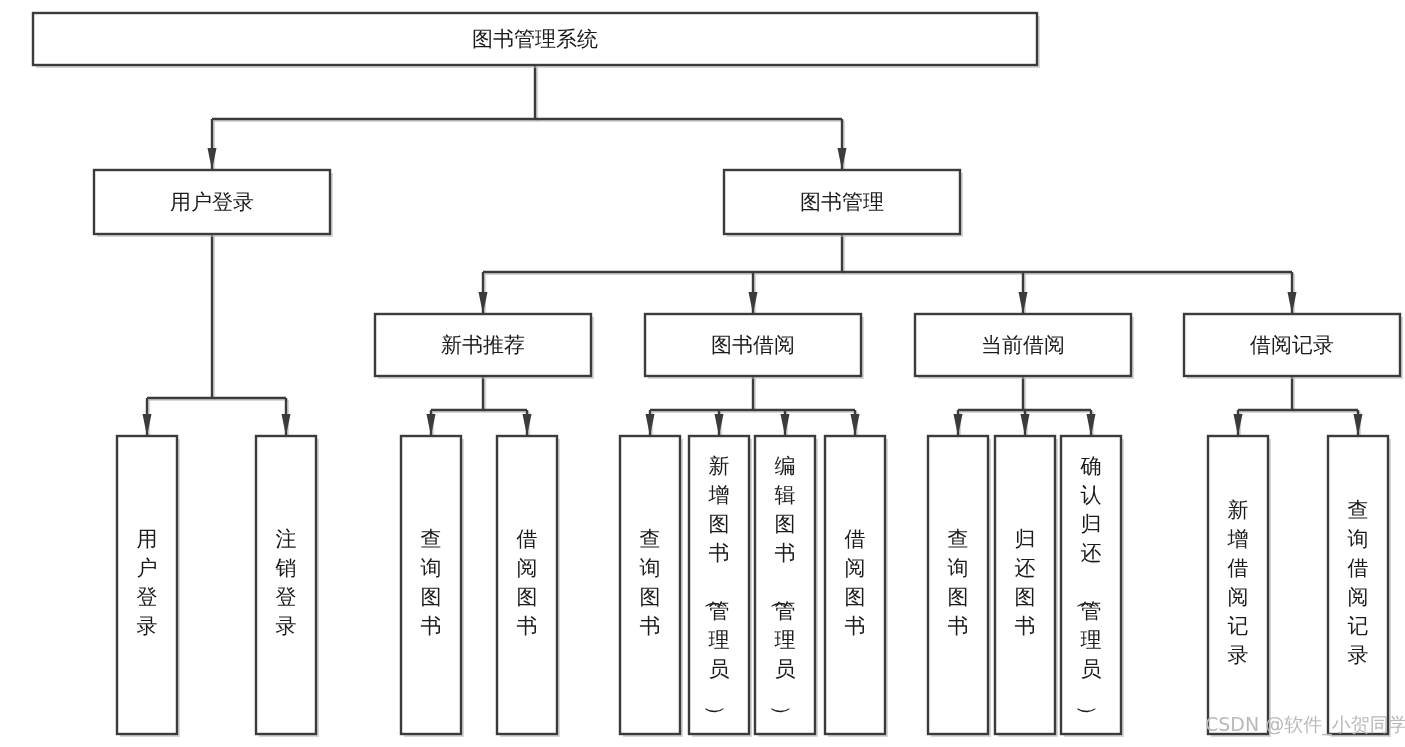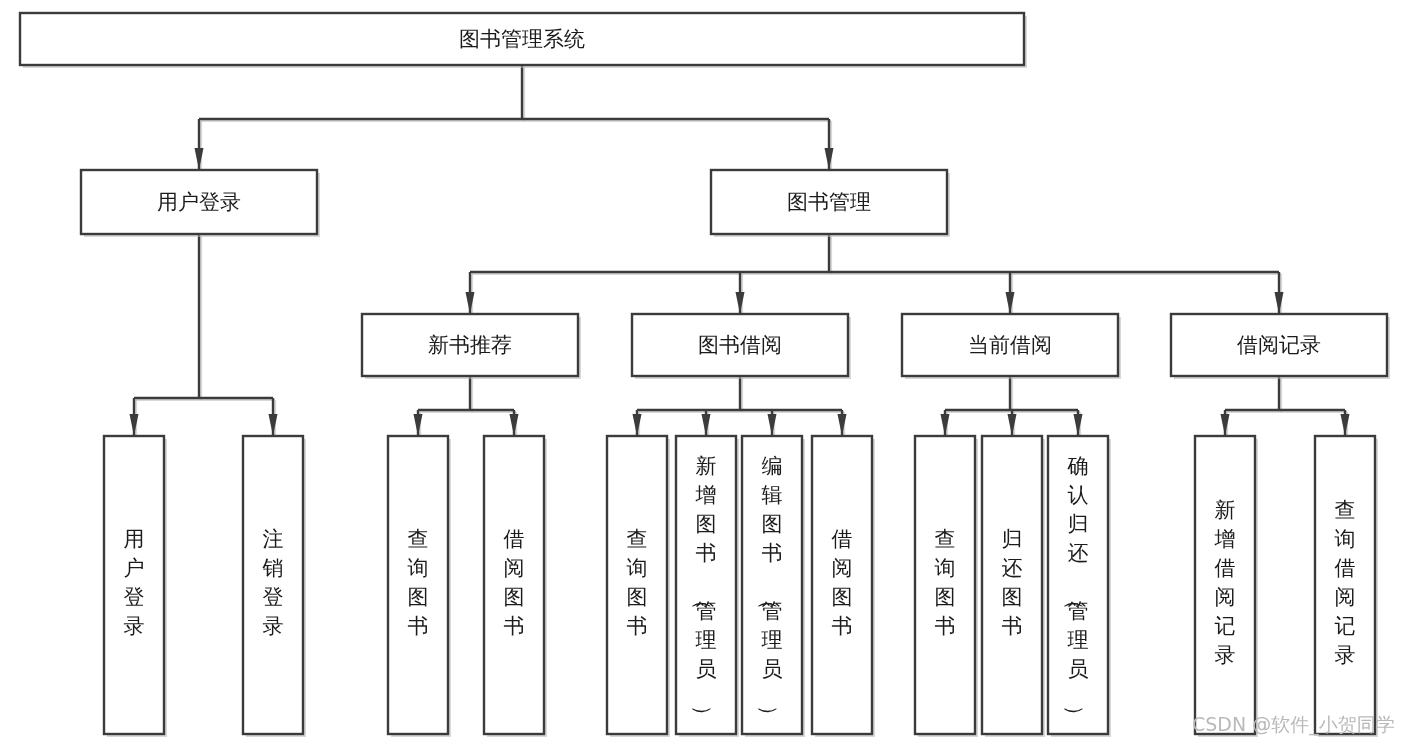--- a/index.html
+++ b/index.html
@@ -14,20 +14,21 @@
     position: relative;
     overflow: hidden;
     font-family: "DejaVu Sans", "Liberation Sans", sans-serif;
   }
   #diagram-root {
     position: absolute;
     left: 0;
     top: 0;
     width: 1121px;
     height: 747px;
+    padding-left: 13px;
   }
   svg.chart-svg {
     display: block;
     width: 1405px;
     height: 747px;
     background: #ffffff;
   }
   .node-box {
     fill: #ffffff;
     stroke: #3b3b3b;

